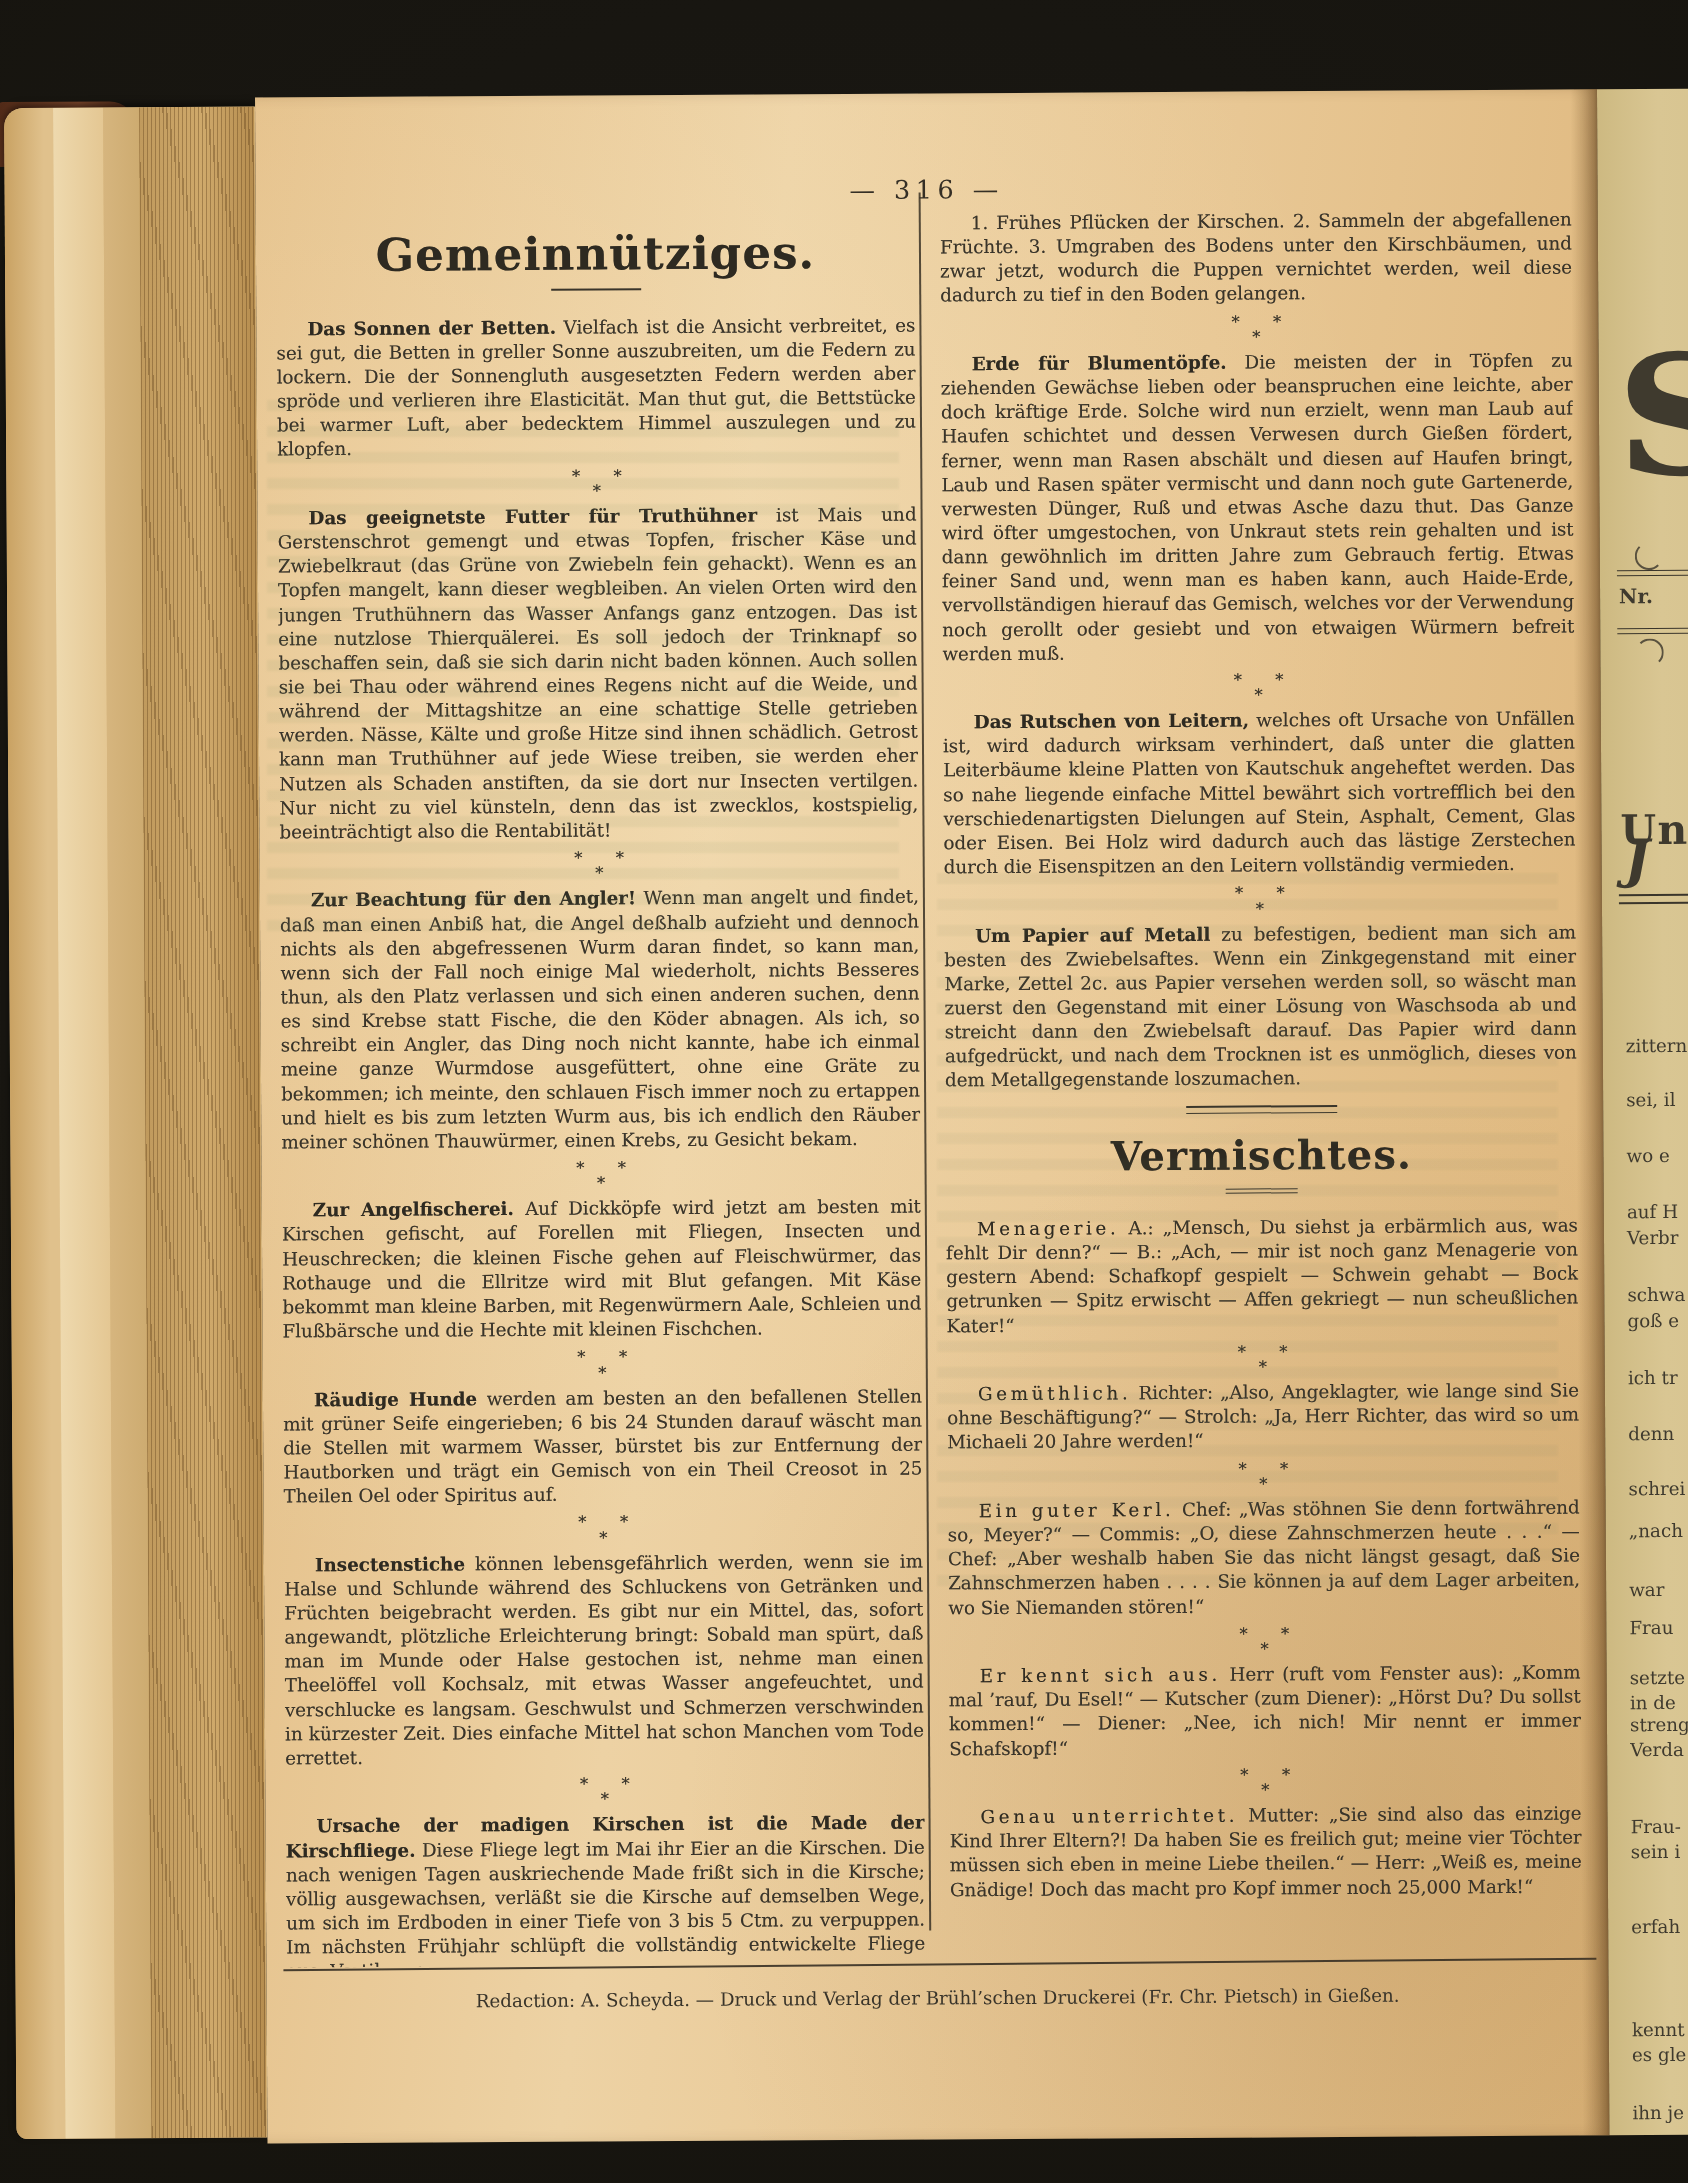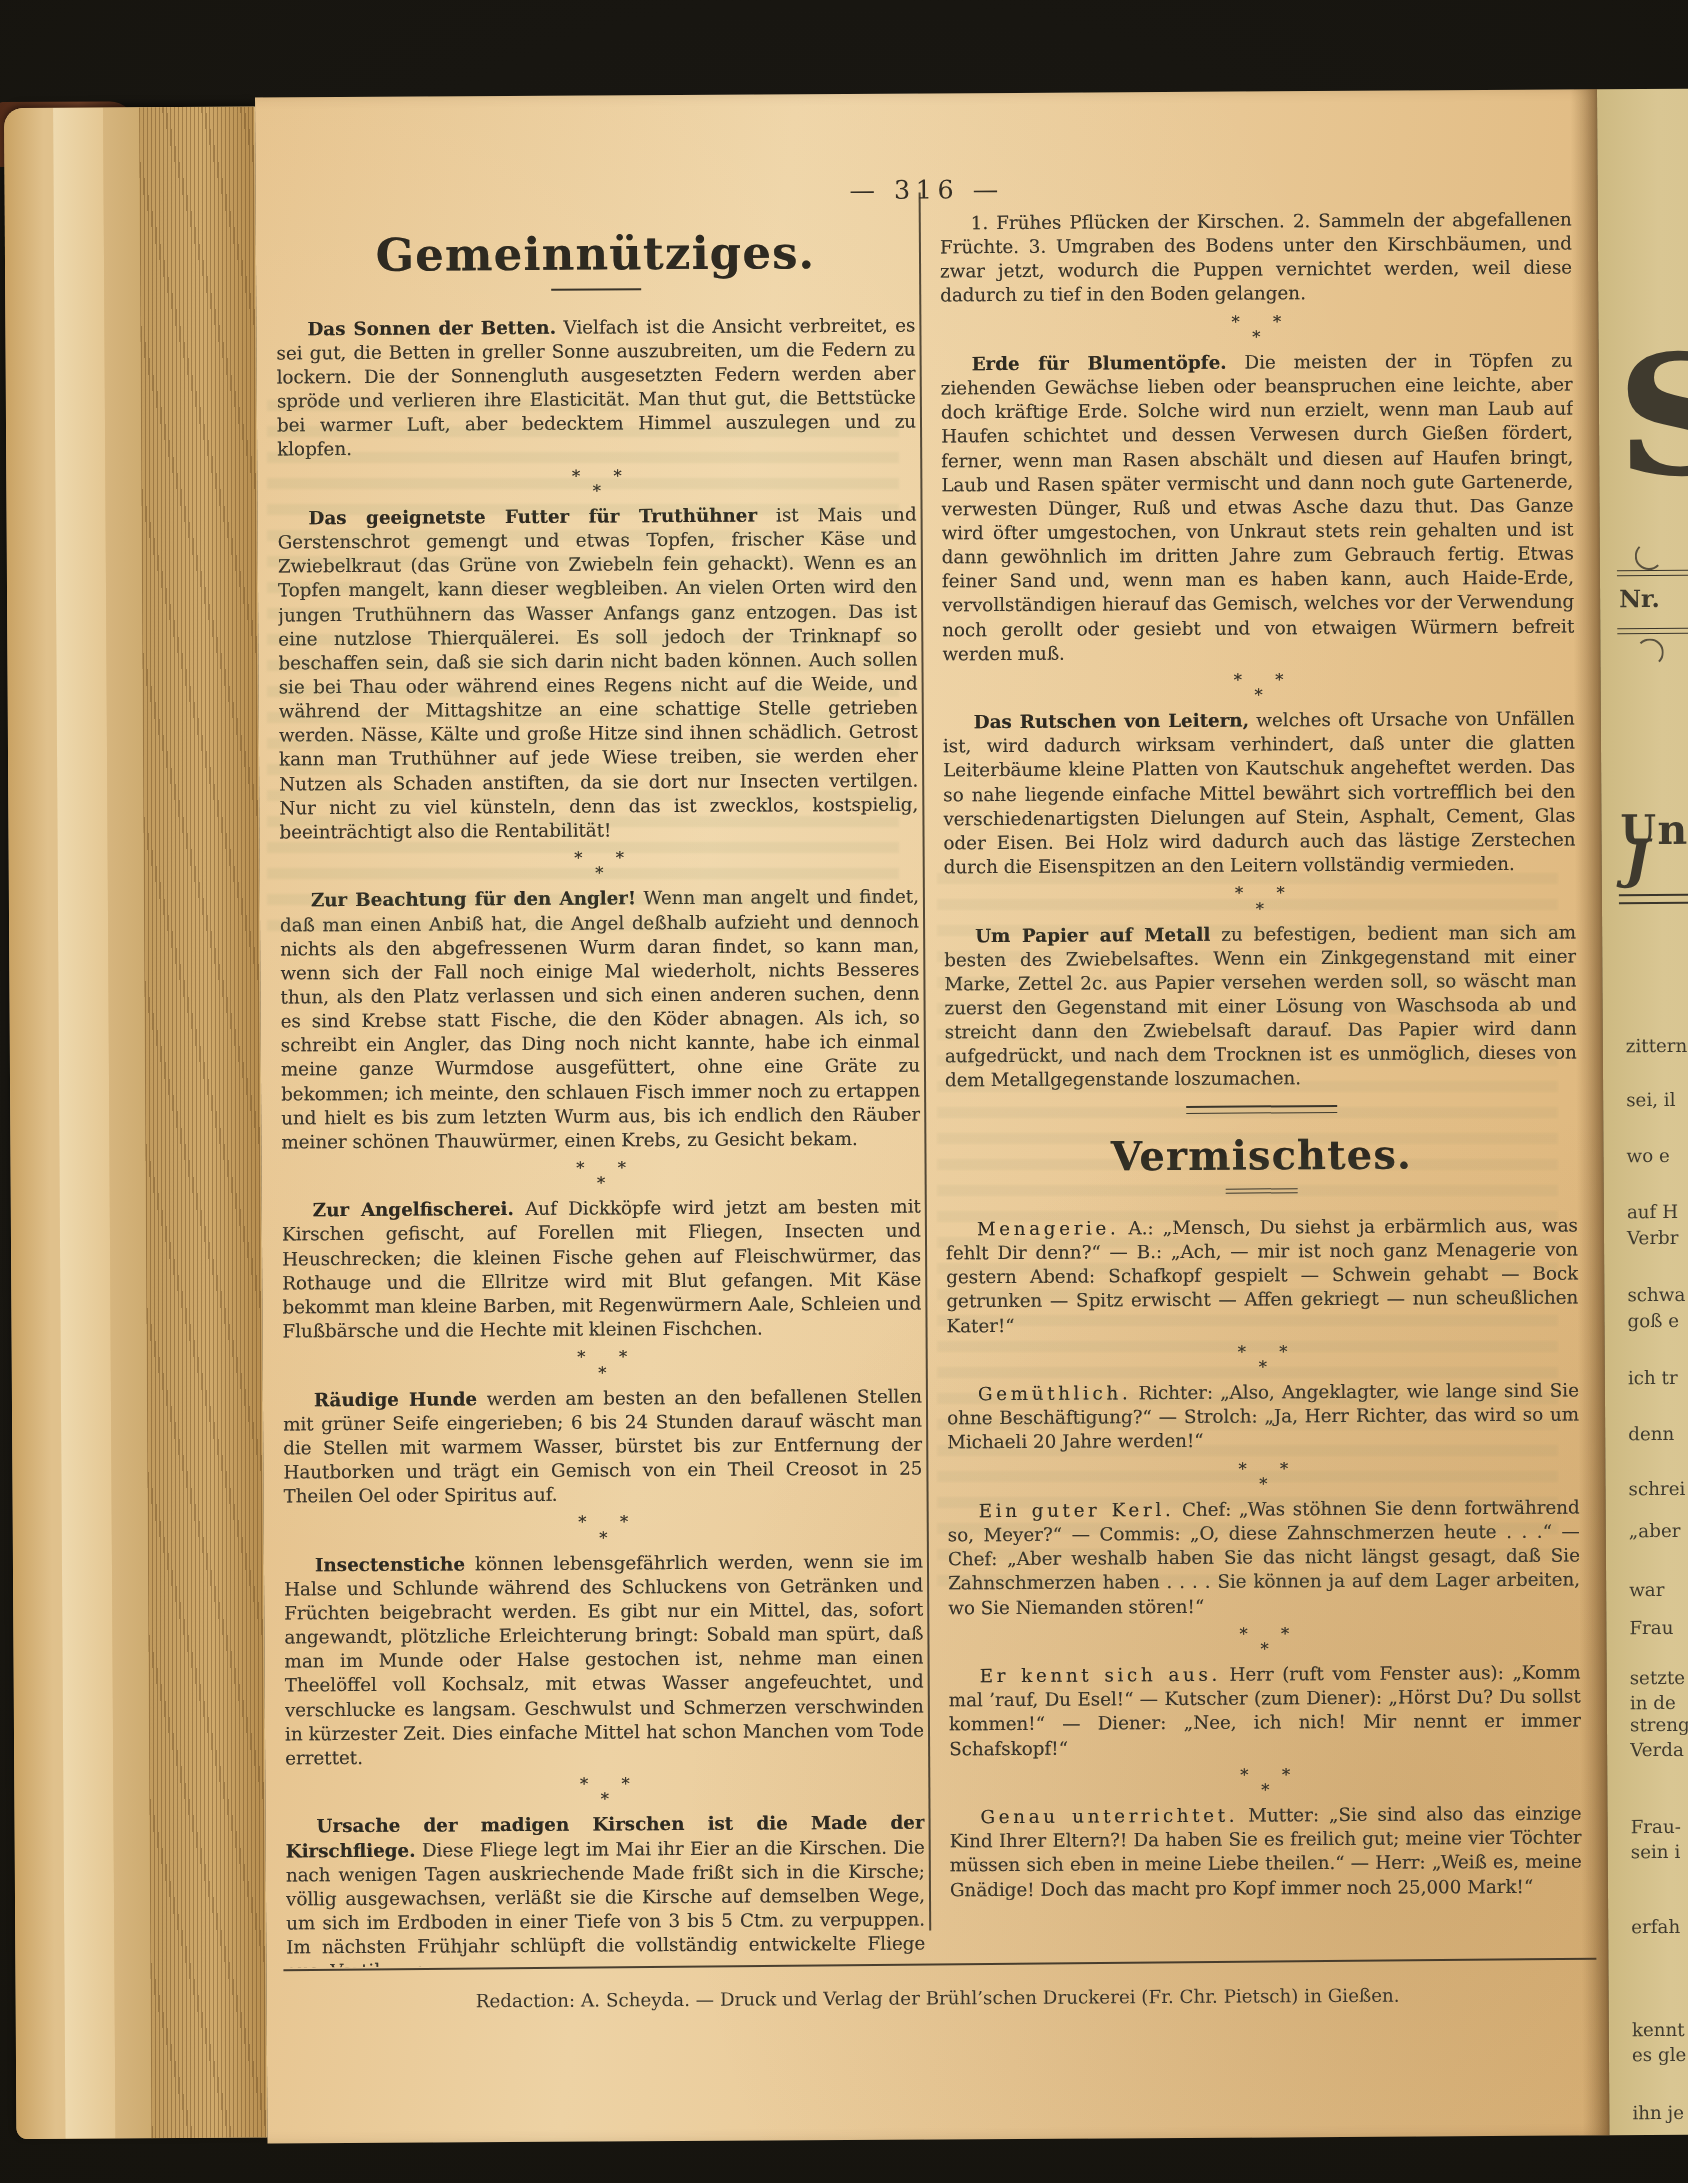--- a/index.html
+++ b/index.html
@@ -65,21 +65,21 @@
   .h-rule2{width:72px;height:2.8px;border-top:1.7px solid #3a352b;border-bottom:1.1px solid #3a352b;
     margin:13.3px auto 22px auto;}
   .foot-rule{position:absolute;left:16.6px;top:1870px;width:1313px;height:1.7px;
     background:rgba(54,47,35,.9);transform:rotate(-0.15deg);}
   .imprint{position:absolute;left:0;top:1894px;width:1342px;text-align:center;font-size:18.3px;}
   
   .page2 .np{position:absolute;white-space:nowrap;color:#3f3a2e;}
   .np-s{left:16.6px;top:244px;font-size:166px;line-height:1;font-weight:bold;transform:scaleX(1.1);transform-origin:left top;}
   .np-ruleA{position:absolute;left:16.6px;top:481px;width:205px;height:4.4px;
     border-top:1.7px solid #3a352b;border-bottom:1.7px solid #3a352b;}
-  .np-nr{left:19px;top:495px;font-size:24px;font-weight:bold;}
+  .np-nr{left:19px;top:495px;font-size:20px;font-weight:bold;}
   .np-ruleB{position:absolute;left:16.6px;top:539px;width:205px;height:4.4px;
     border-top:1.7px solid #3a352b;border-bottom:1.7px solid #3a352b;}
   .np-curl{position:absolute;width:24.4px;height:24.4px;border:2.2px solid rgba(58,53,43,.8);
     border-radius:50%;border-top-color:transparent;border-right-color:transparent;}
   .c1{left:35px;top:453px;} .c2{left:35px;top:549px;transform:rotate(180deg);}
   .np-un{left:19px;top:717px;font-size:41px;font-weight:bold;letter-spacing:1.1px;}
   .np-ruleC{position:absolute;left:16.6px;top:805px;width:205px;height:5.5px;
     border-top:2.8px solid #3a352b;border-bottom:2.2px solid #3a352b;}
   .np-j{left:23px;top:738px;font-size:53px;font-weight:bold;font-style:italic;}
   .npfrag{position:absolute;left:23px;font-size:18.3px;white-space:nowrap;color:#3f3a2e;}
@@ -220,21 +220,21 @@
       <span class="npfrag f0">zittern</span>
       <span class="npfrag f1">sei, il</span>
       <span class="npfrag f2">wo e</span>
       <span class="npfrag f3">auf H</span>
       <span class="npfrag f4">Verbr</span>
       <span class="npfrag f5">schwa</span>
       <span class="npfrag f6">goß e</span>
       <span class="npfrag f7">ich tr</span>
       <span class="npfrag f8">denn</span>
       <span class="npfrag f9">schrei</span>
-      <span class="npfrag f10">„aber</span>
+      <span class="npfrag f10">„nach</span>
       <span class="npfrag f11">Frau</span>
       <span class="npfrag f12">war</span>
       <span class="npfrag f13">setzte</span>
       <span class="npfrag f14">in de</span>
       <span class="npfrag f15">streng</span>
       <span class="npfrag f16">Verda</span>
       <span class="npfrag f17">Frau-</span>
       <span class="npfrag f18">sein i</span>
       <span class="npfrag f19">erfah</span>
       <span class="npfrag f20">kennt f</span>

